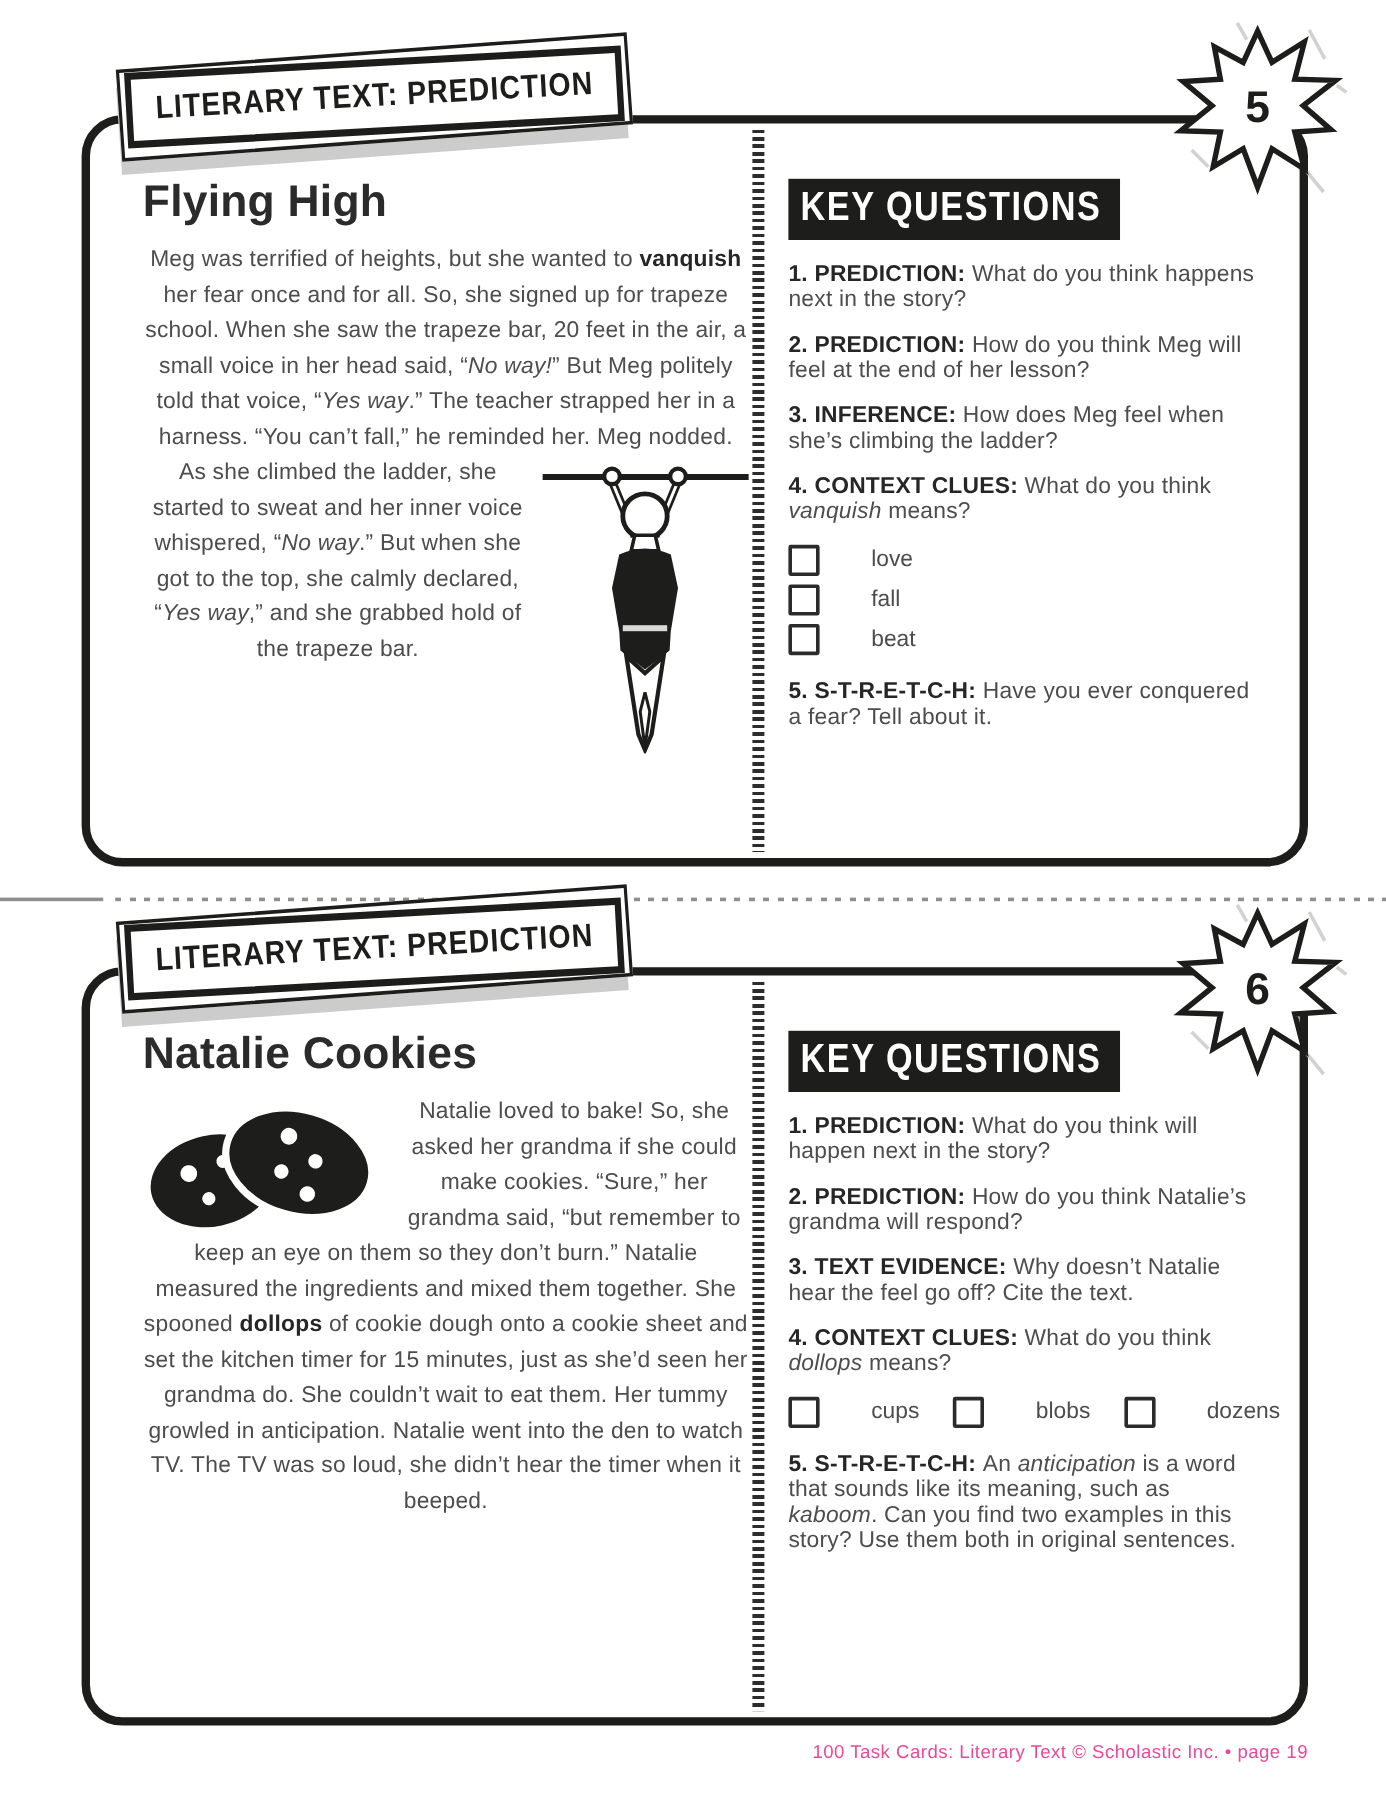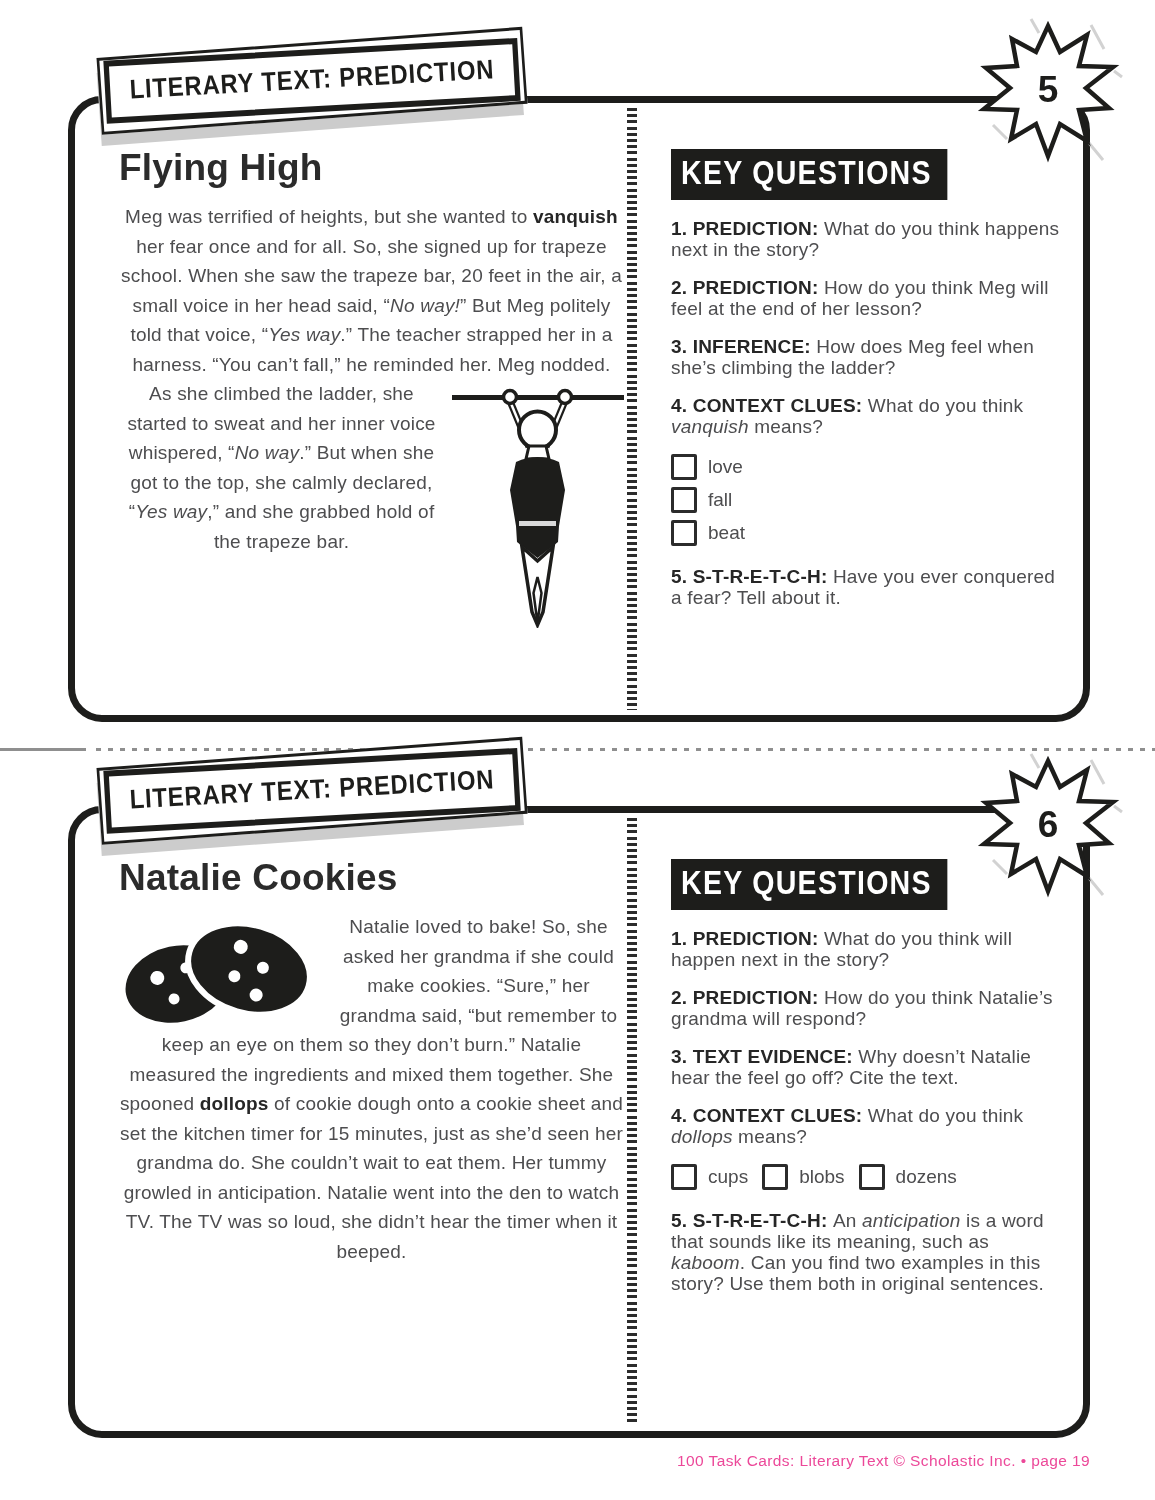--- a/index.html
+++ b/index.html
@@ -41,21 +41,21 @@
   .star-badge { position:absolute; width:150px; height:150px; z-index:3; }
   #card5 .star-badge { right:-40px; top:-90px; }
   #card6 .star-badge { right:-40px; top:-65px; }
   .star-badge text {
     font-family:"Liberation Sans", sans-serif; font-size:37px; font-weight:700;
     fill:#1d1d1b;
   }
 
   
   .story-col { position:absolute; left:44px; top:44px; width:505px; }
-  .kq-col    { position:absolute; left:596px; top:46px; width:392px; }
+  .kq-col    { position:absolute; left:582px; top:46px; width:392px; }
   .col-divider {
     position:absolute; left:552px; top:5px; bottom:5px; width:10px;
     background:repeating-linear-gradient(to bottom,#2c2c2c 0 3px, transparent 3px 6.2px);
   }
 
   .card-title {
     margin:0 0 13px 0; font-size:37px; font-weight:700; color:#2b2b2b;
     letter-spacing:0.2px;
   }
   .story {
@@ -76,27 +76,27 @@
   }
   .kq-header-text {
     font-size:34px; font-weight:800; letter-spacing:1.5px; white-space:nowrap;
   }
   .question {
     font-size:19px; line-height:21px; color:#4d4d4f; letter-spacing:0.2px;
     margin:0 0 17px 0;
   }
   .options { margin:2px 0 20px 0; }
   .options-v .opt { display:flex; align-items:center; gap:11px; margin:7px 0; }
-  .options-h { display:flex; align-items:center; gap:14px; }
+  .options-h { display:flex; align-items:center; gap:28px; }
   .options-h .opt { display:flex; align-items:center; gap:11px; }
   .checkbox {
     width:20px; height:20px; border:3px solid #2b2b2b; border-radius:2px;
     background:#ffffff; flex:0 0 auto;
   }
-  .opt-label { font-size:19px; color:#4d4d4f; }
+  .opt-label { font-size:19px; color:#4d4d4f;margin-left:32px; }
 
   
   .page-divider { position:absolute; left:0; right:0; top:748px; height:3px; }
   .page-divider .solid { position:absolute; left:0; top:0; width:86px; height:3px; background:#8f8f8f; }
   .page-divider .dots  {
     position:absolute; left:96px; right:0; top:0; height:3px;
     background:repeating-linear-gradient(to right,#8f8f8f 0 5px, transparent 5px 12px);
   }
   .footer {
     position:absolute; right:65px; top:1452px;

